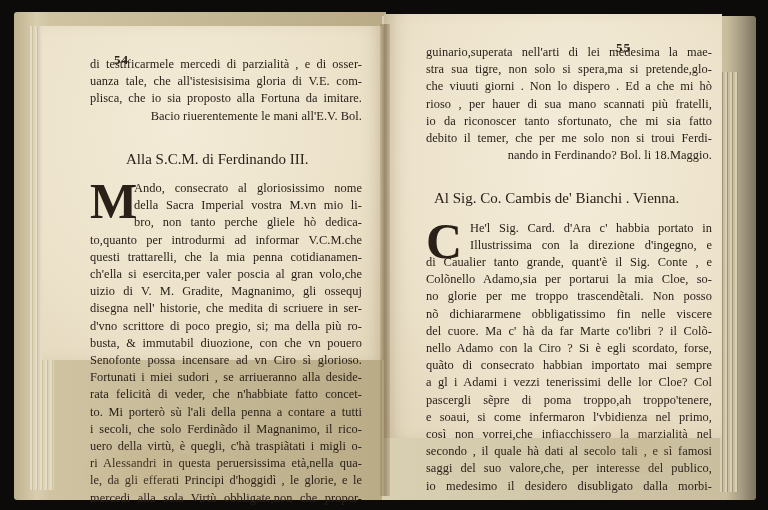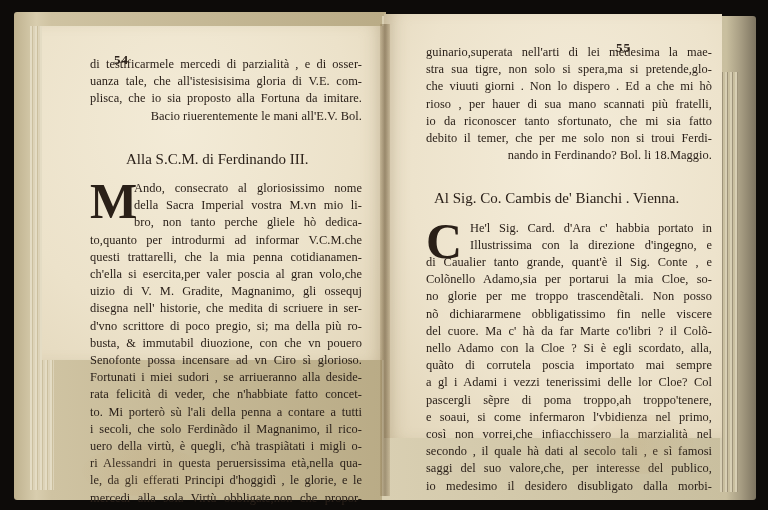--- a/index.html
+++ b/index.html
@@ -143,22 +143,22 @@
       <div class="dropcap-wrap">
         <span class="dropcap">C</span>
         <span class="line just indent">He'l Sig. Card. d'Ara c' habbia portato in</span>
         <span class="line just indent">Illustrissima con la direzione d'ingegno, e</span>
       </div>
       <span class="line just">di Caualier tanto grande, quant'è il Sig. Conte , e</span>
       <span class="line just">Colõnello Adamo,sia per portarui la mia Cloe, so-</span>
       <span class="line just">no glorie per me troppo trascendẽtali. Non posso</span>
       <span class="line just">nõ dichiararmene obbligatissimo fin nelle viscere</span>
       <span class="line just">del cuore. Ma c' hà da far Marte co'libri ? il Colõ-</span>
-      <span class="line just">nello Adamo con la Cloe ? Si è egli scordato, alla,</span>
-      <span class="line just">quãto di corrutela poscia importato mai sempre</span>
+      <span class="line just">nello Adamo con la Ciro ? Si è egli scordato, forse,</span>
+      <span class="line just">quãto di consecrato habbian importato mai sempre</span>
       <span class="line just">a gl i Adami i vezzi tenerissimi delle lor Cloe? Col</span>
       <span class="line just">pascergli sẽpre di poma troppo,ah troppo'tenere,</span>
       <span class="line just">e soaui, si come infermaron l'vbidienza nel primo,</span>
       <span class="line just">così non vorrei,che infiacchissero la marzialità nel</span>
       <span class="line just">secondo , il quale hà dati al secolo tali , e sì famosi</span>
       <span class="line just">saggi del suo valore,che, per interesse del publico,</span>
       <span class="line just">io medesimo il desidero disubligato dalla morbi-</span>
 
     </div>
     <div class="stain" style="left:200px;top:400px;width:110px;height:60px;"></div>

